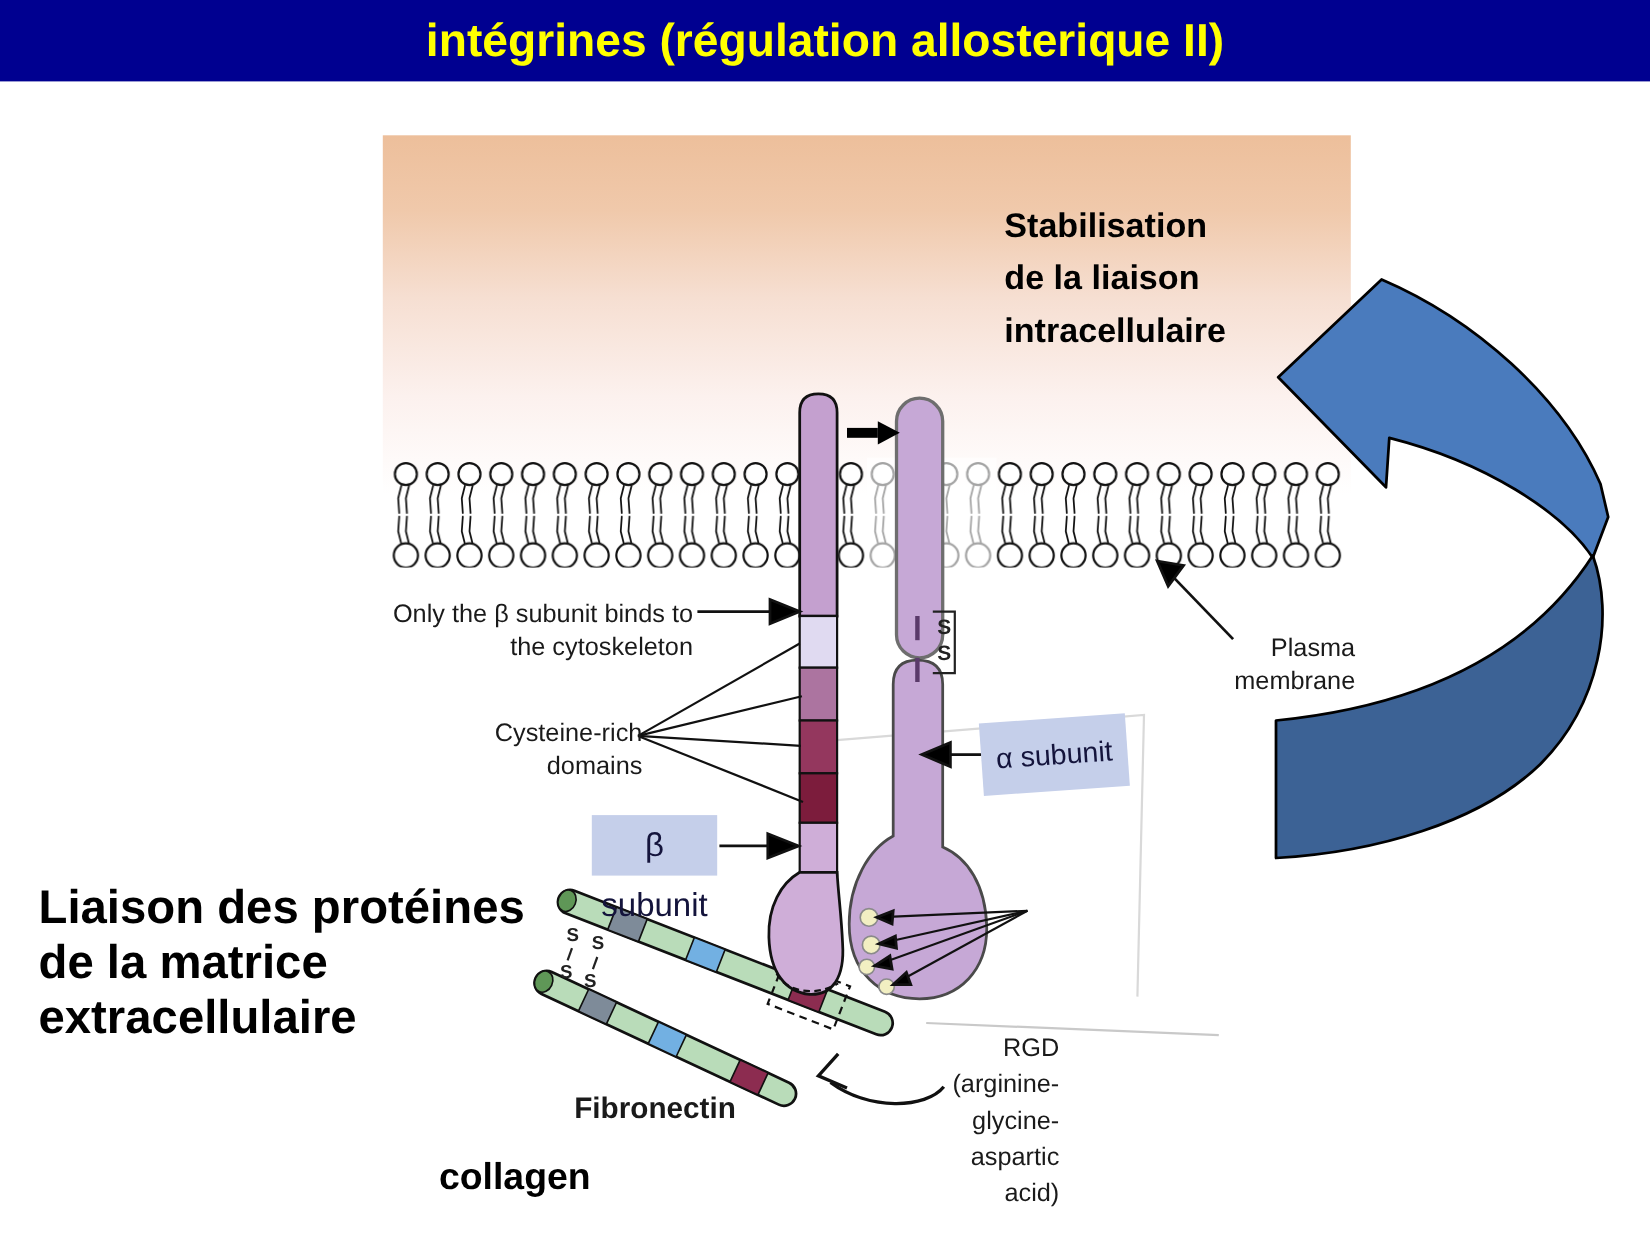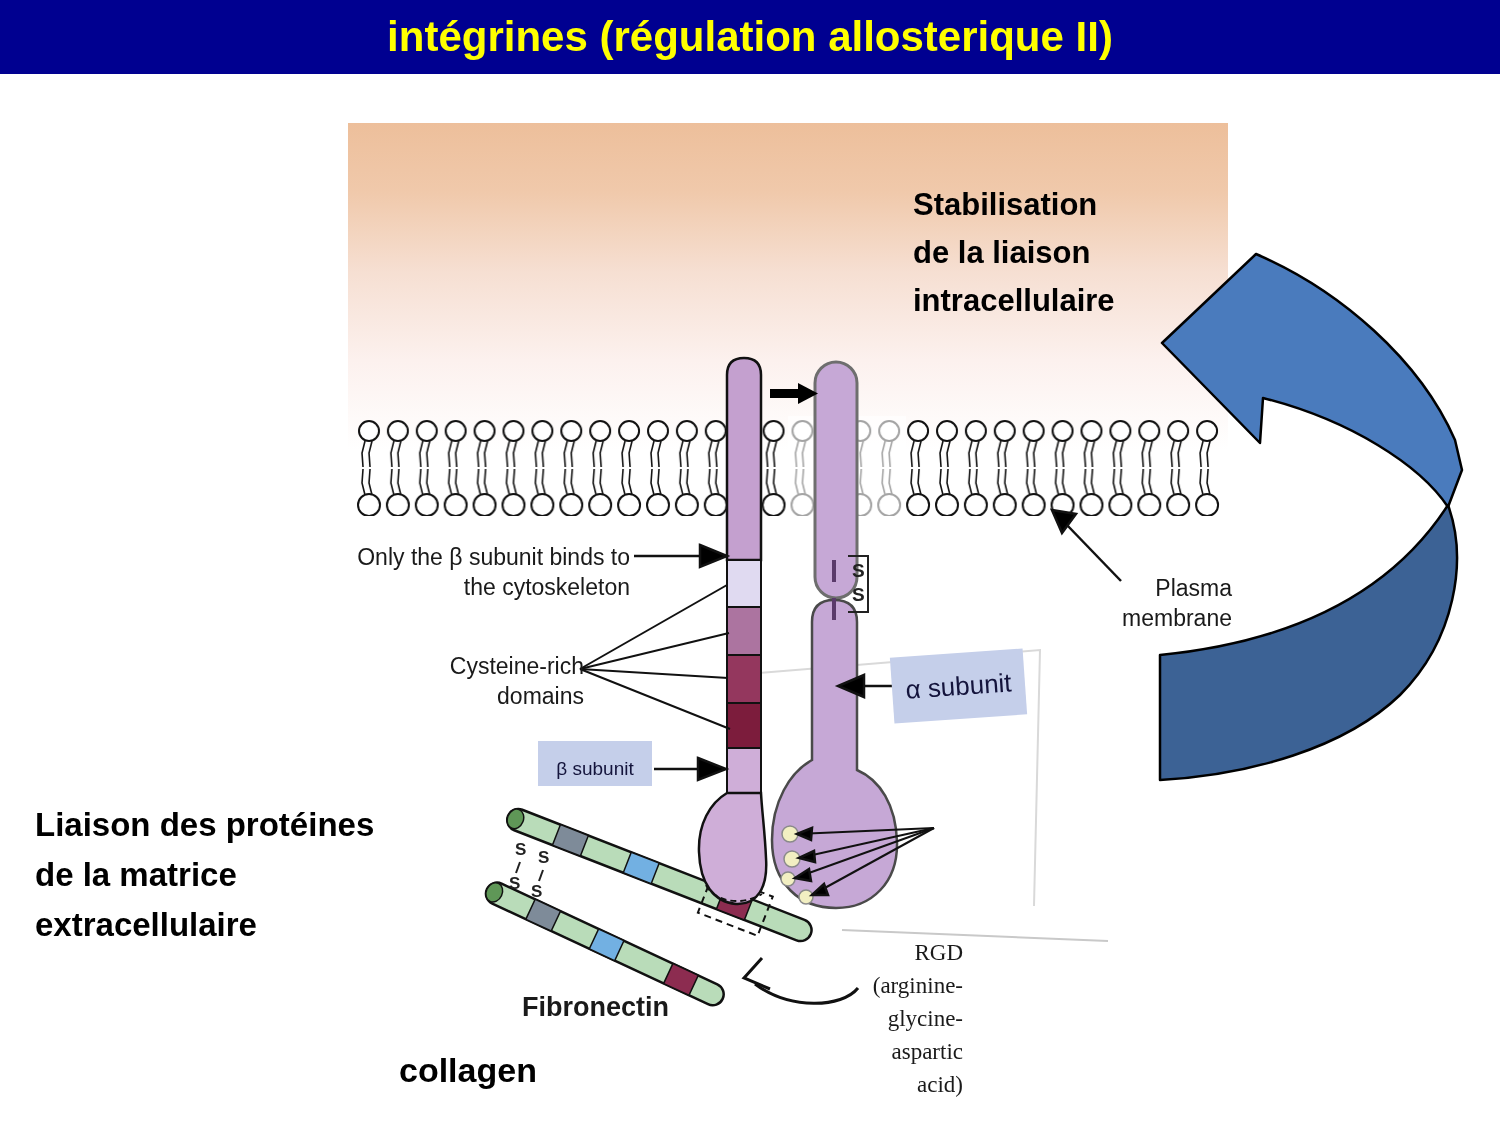--- a/index.html
+++ b/index.html
@@ -151,34 +151,34 @@
                C1468,560 1455,640 1400,695
                C1345,748 1250,775 1160,780
                L1160,655
                C1290,642 1390,595 1448,505 Z" fill="#3C6295"></path>
     </g>
   </svg>
 
   <div class="txt note ml" style="left:913px;top:181px;font-size:31px;line-height:48px;">Stabilisation
 de la liaison
 intracellulaire</div>
-  <div class="txt note ml" style="left:35px;top:800px;font-size:33px;line-height:50px;">Liaison des protéines
+  <div class="txt note ml" style="left:35px;top:800px;font-size:43px;line-height:50px;">Liaison des protéines
 de la matrice
 extracellulaire</div>
   <div class="txt note" style="left:399px;top:1051px;font-size:34px;">collagen</div>
 
   <div class="txt figlabel ml" style="left:350px;top:542px;width:280px;">Only the β subunit binds to
 the cytoskeleton</div>
   <div class="txt figlabel ml" style="left:424px;top:651px;width:160px;">Cysteine-rich
 domains</div>
-  <div class="subbox" style="left:538px;top:741px;width:114px;height:45px;font-size:19px;line-height:55px;">β subunit</div>
+  <div class="subbox" style="left:538px;top:741px;width:114px;height:55px;font-size:30px;line-height:55px;">β subunit</div>
   <div class="subbox" style="left:892px;top:653px;width:133px;height:66px;font-size:26px;line-height:66px;transform:rotate(-4deg);">α subunit</div>
   <div class="txt figlabel ml" style="left:1100px;top:573px;width:132px;">Plasma
 membrane</div>
-  <div class="txt figlabel ml" style="left:838px;top:936px;width:125px;line-height:33px;font-family:Liberation Serif, serif;">RGD
+  <div class="txt figlabel ml" style="left:838px;top:936px;width:125px;line-height:33px;">RGD
 (arginine-
 glycine-
 aspartic
 acid)</div>
   <div class="txt figlabel" style="left:522px;top:992px;font-size:27px;font-weight:bold;">Fibronectin</div>
 
   <div class="sletter" style="left:515px;top:840px;">S</div>
   <div class="sletter" style="left:509px;top:874px;">S</div>
   <div class="sletter" style="left:538px;top:848px;">S</div>
   <div class="sletter" style="left:531px;top:882px;">S</div>

